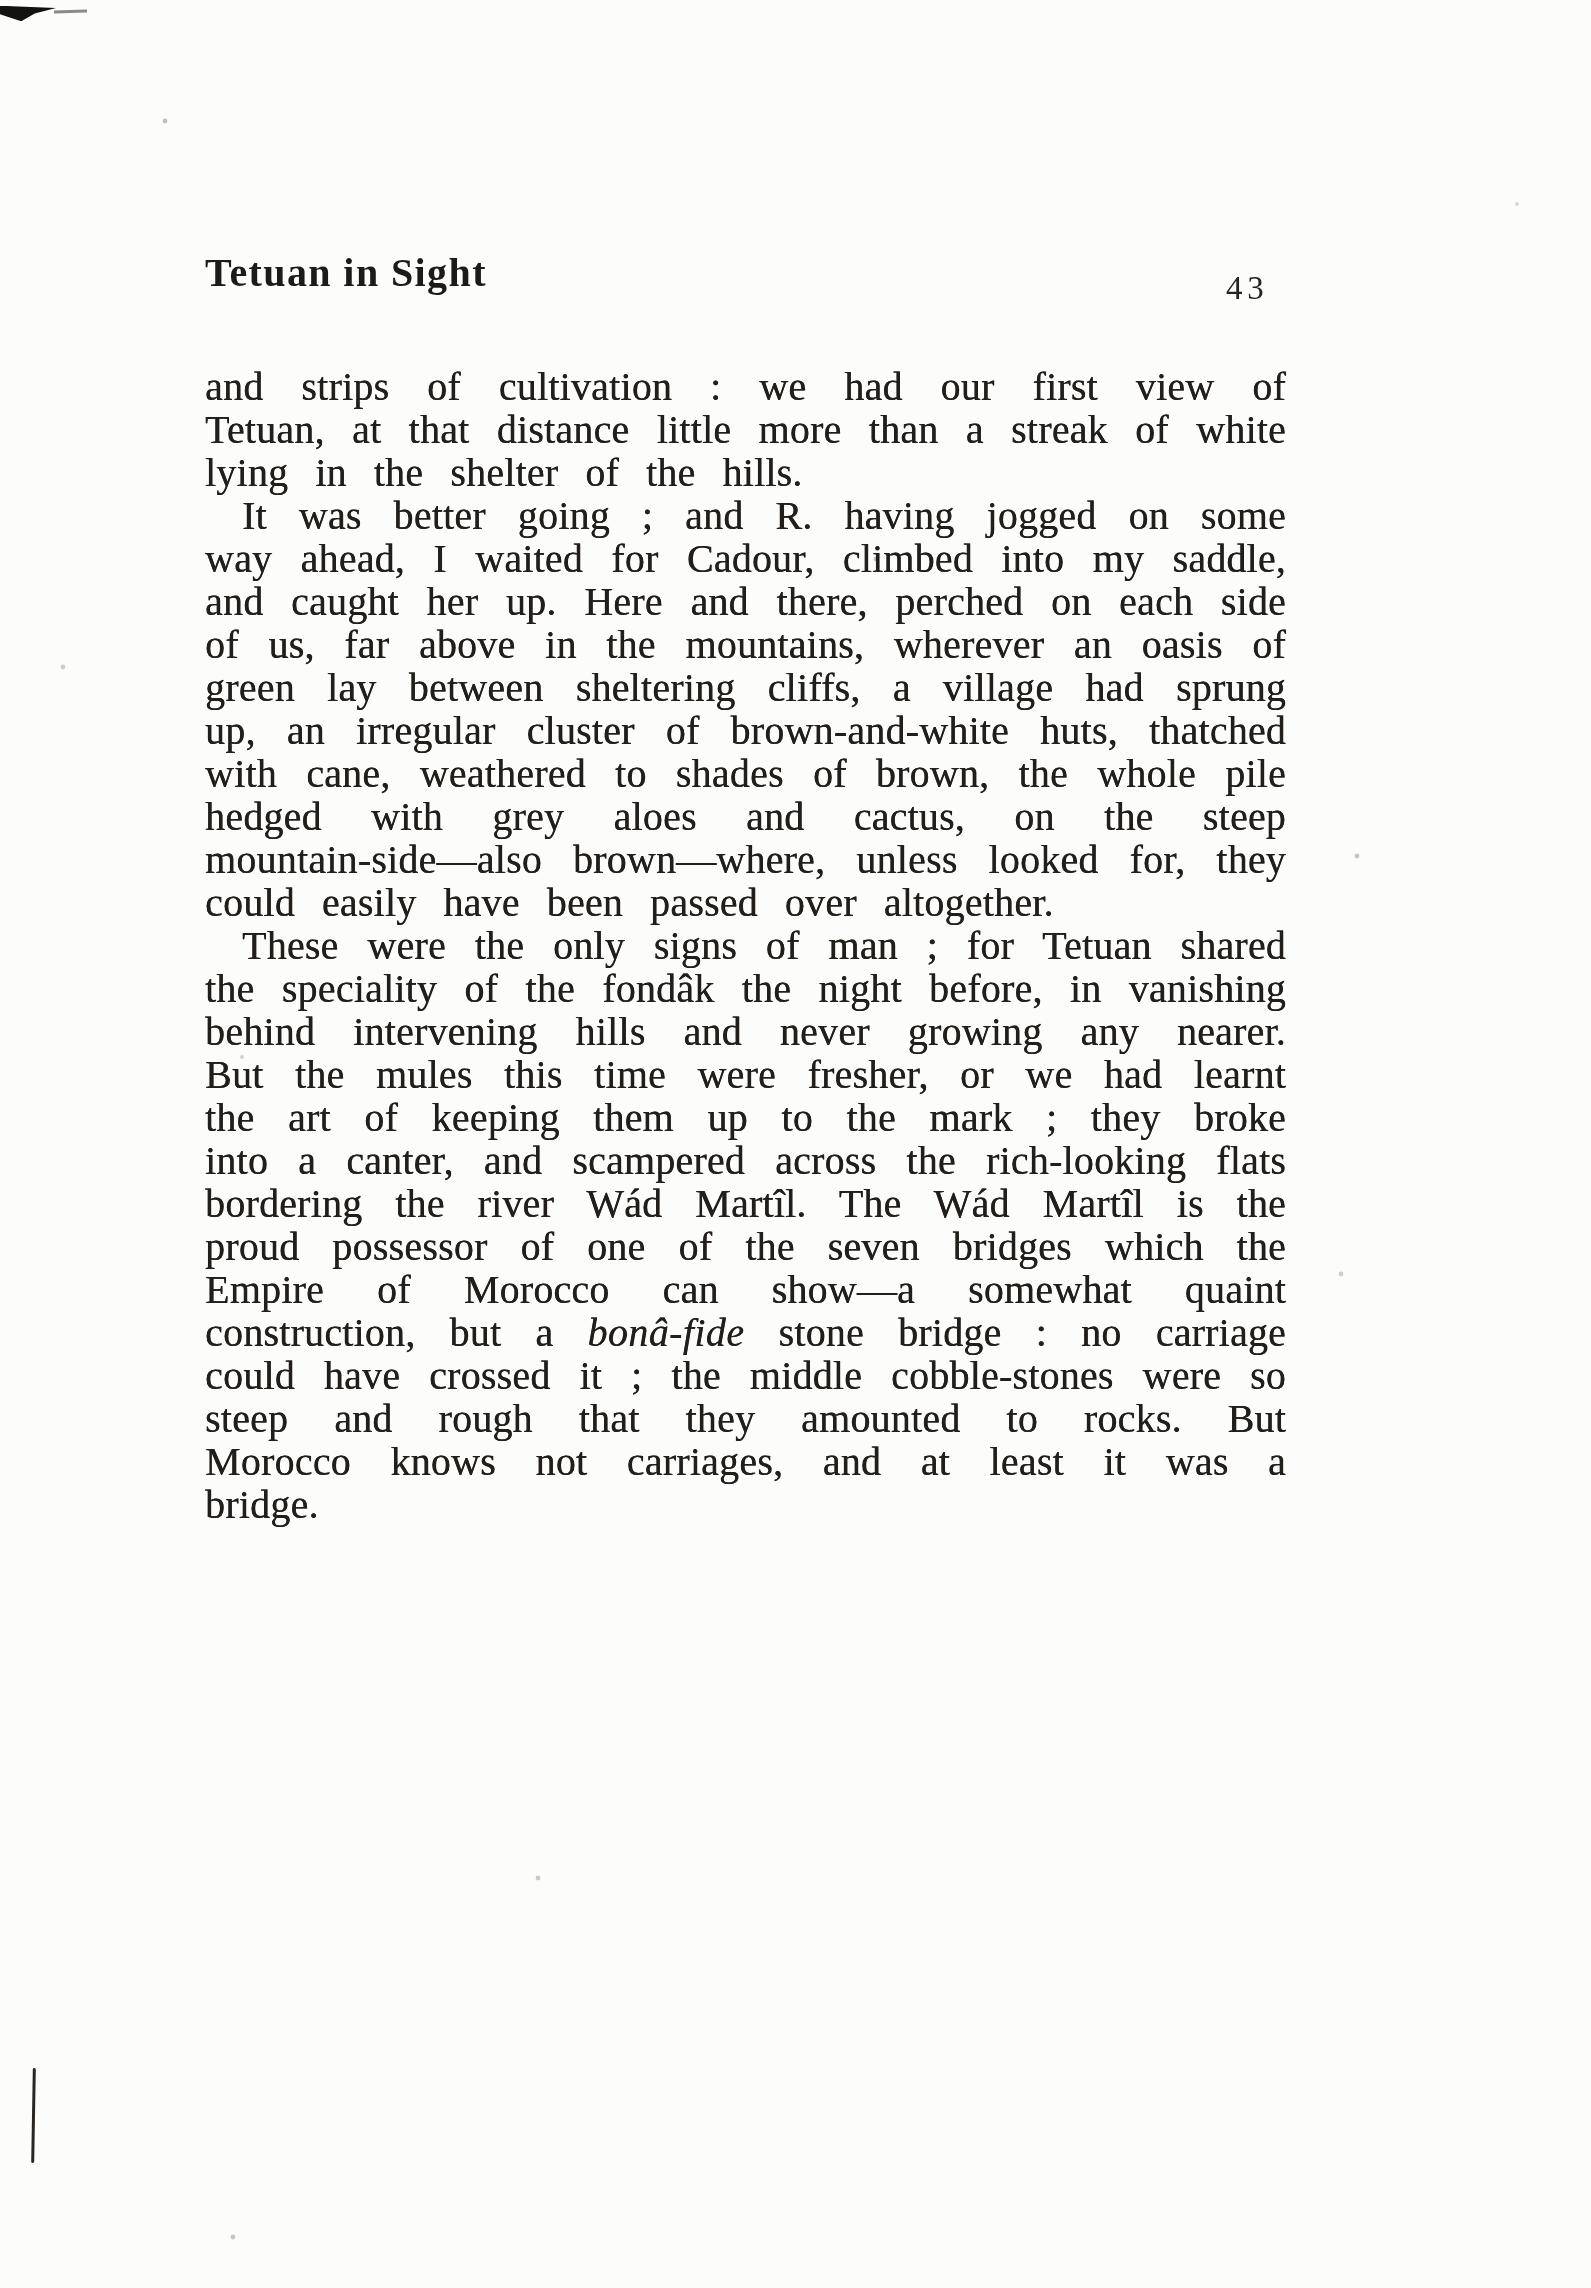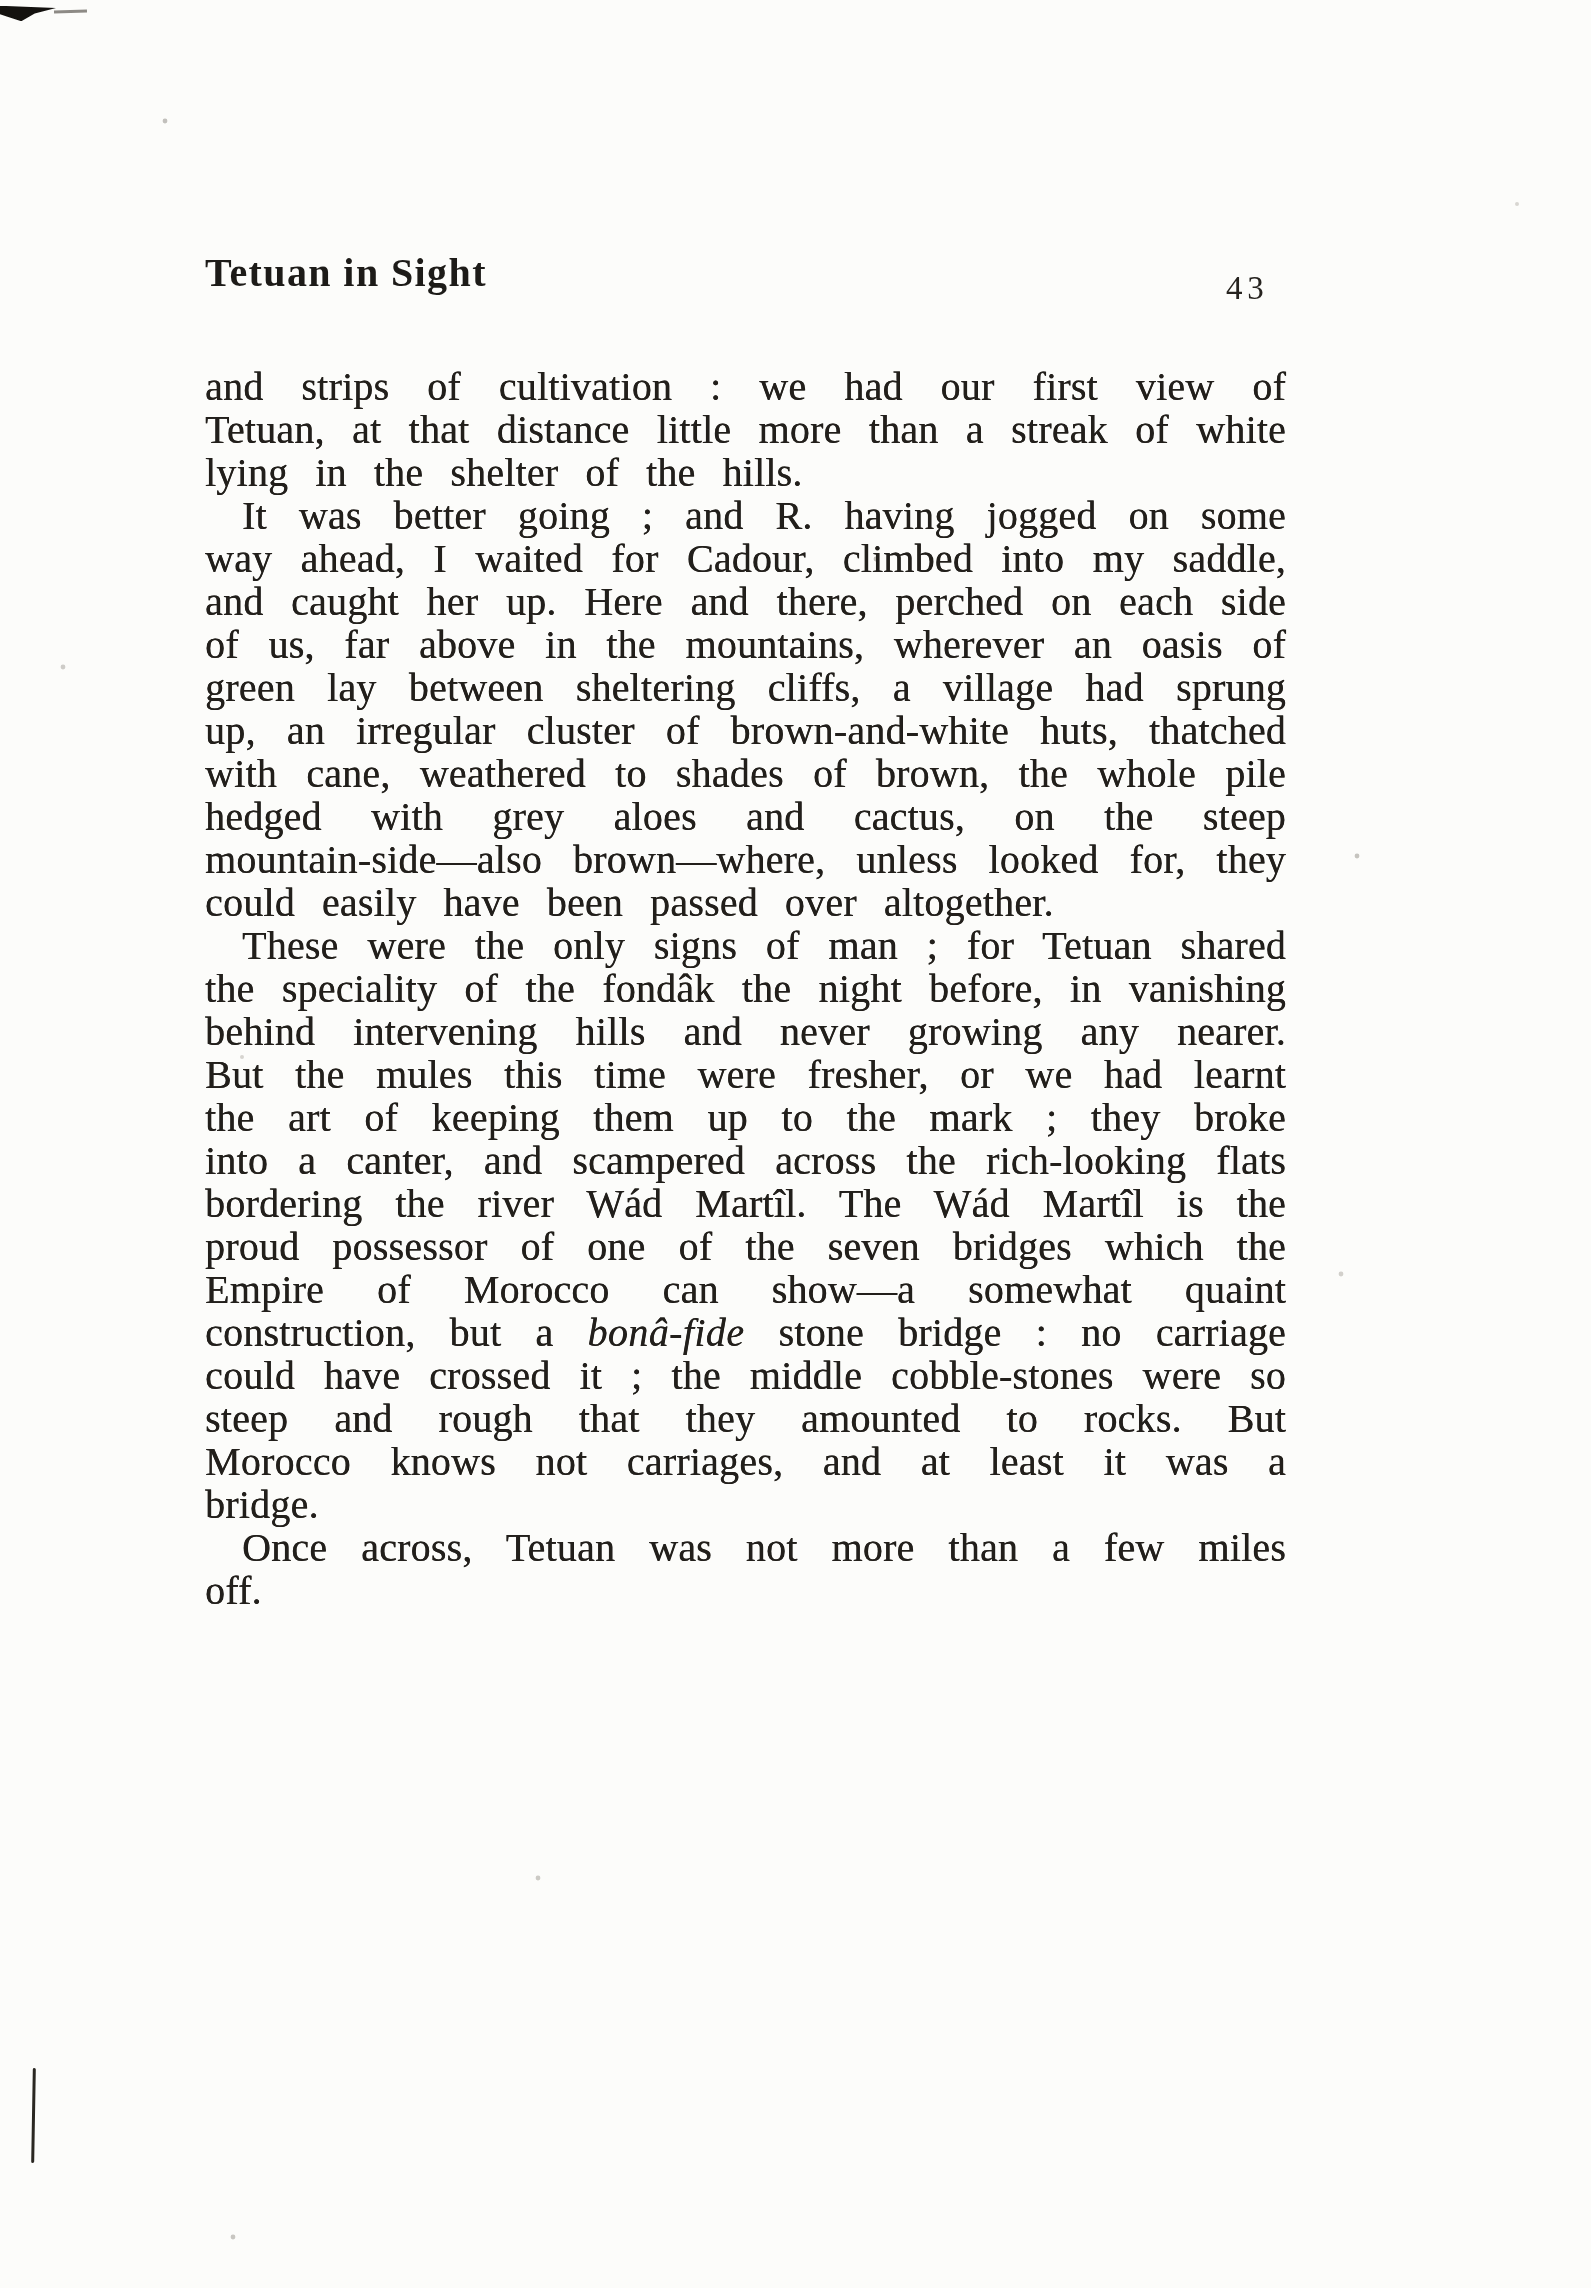--- a/index.html
+++ b/index.html
@@ -125,20 +125,19 @@
   <div class="content">
     <div class="header">
       <h1 class="title">Tetuan in Sight</h1>
       <span class="page-number">43</span>
     </div>
 
     <div class="body-text" id="paragraphs">
         <p><span>and strips of cultivation : we had our first view of Tetuan, at that distance little more than a streak of white lying in the shelter of the hills.</span></p>
         <p class="indent"><span>It was better going ; and R. having jogged on some way ahead, I waited for Cadour, climbed into my saddle, and caught her up.  Here and there, perched on each side of us, far above in the mountains, wherever an oasis of green lay between sheltering cliffs, a village had sprung up, an irregular cluster of brown-and-white huts, thatched with cane, weathered to shades of brown, the whole pile hedged with grey aloes and cactus, on the steep mountain-side—also brown—where, unless looked for, they could easily have been passed over altogether.</span></p>
         <p class="indent"><span>These were the only signs of man ; for Tetuan shared the speciality of the fondâk the night before, in vanishing behind intervening hills and never growing any nearer. But the mules this time were fresher, or we had learnt the art of keeping them up to the mark ; they broke into a canter, and scampered across the rich-looking flats bordering the river Wád Martîl.  The Wád Martîl is the proud possessor of one of the seven bridges which the Empire of Morocco can show—a somewhat quaint construction, but a </span><i>bonâ-fide</i><span> stone bridge :  no carriage could have crossed it ; the middle cobble-stones were so steep and rough that they amounted to rocks.  But Morocco knows not carriages, and at least it was a bridge.</span></p>
-        <p class="indent"><span>Once across, Tetuan was not more than a few miles off.</span></p>
       </div>
   </div>
 
   <div class="artifact-bottom-line"></div>
 
 </div>
 
 
 </body></html>

